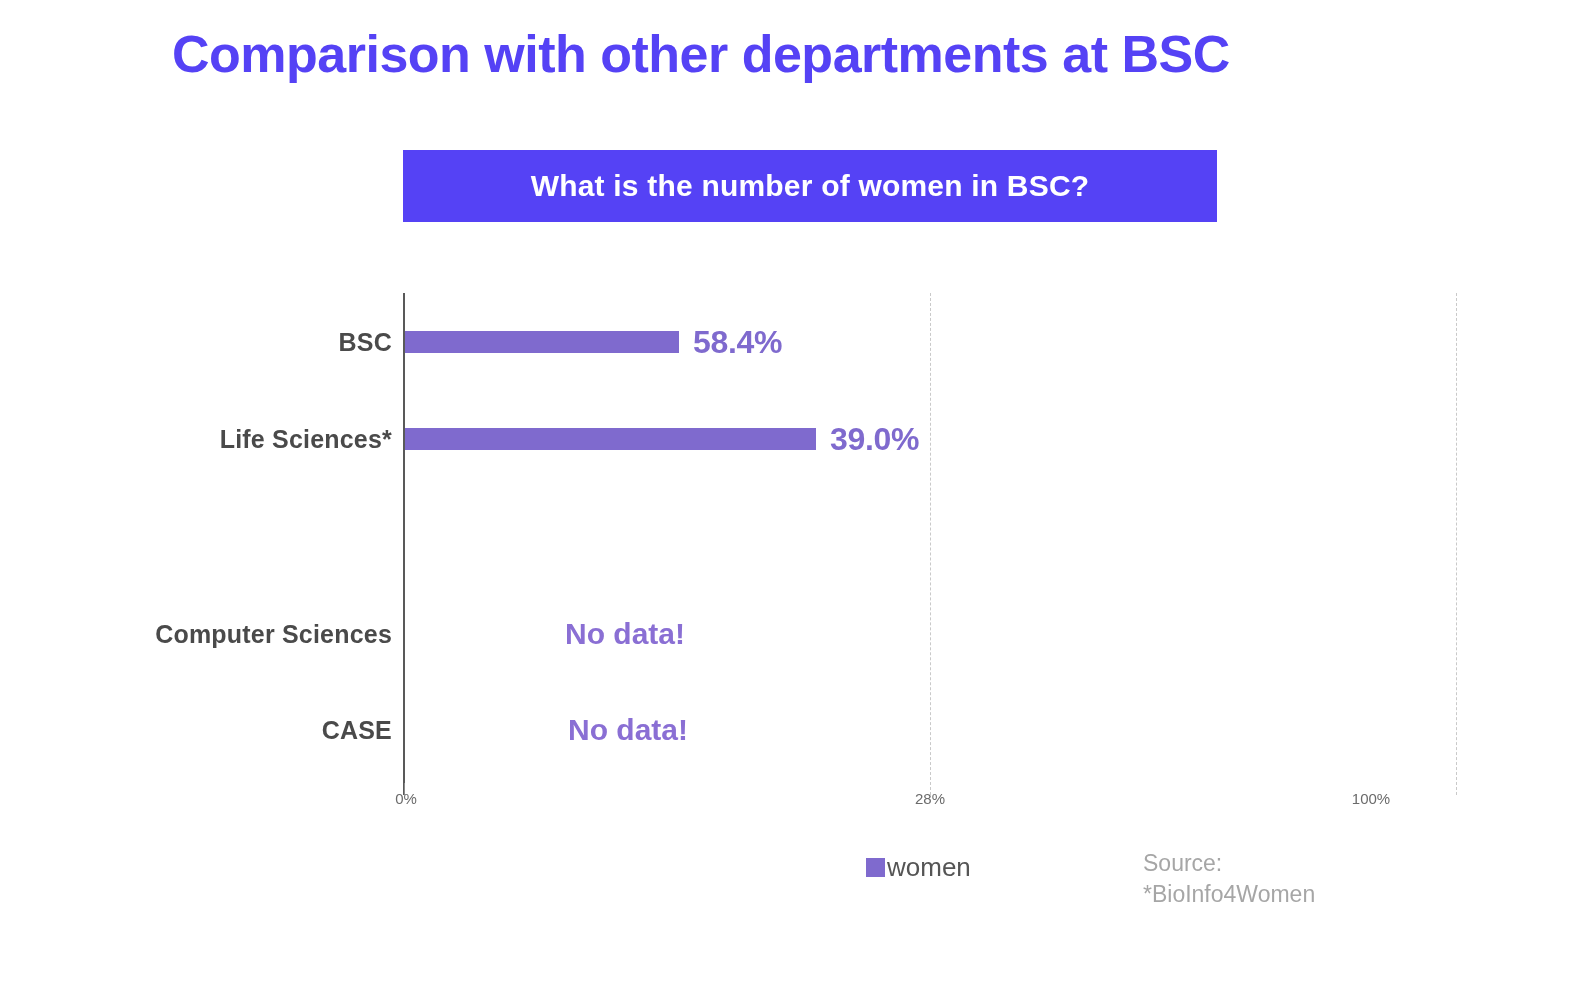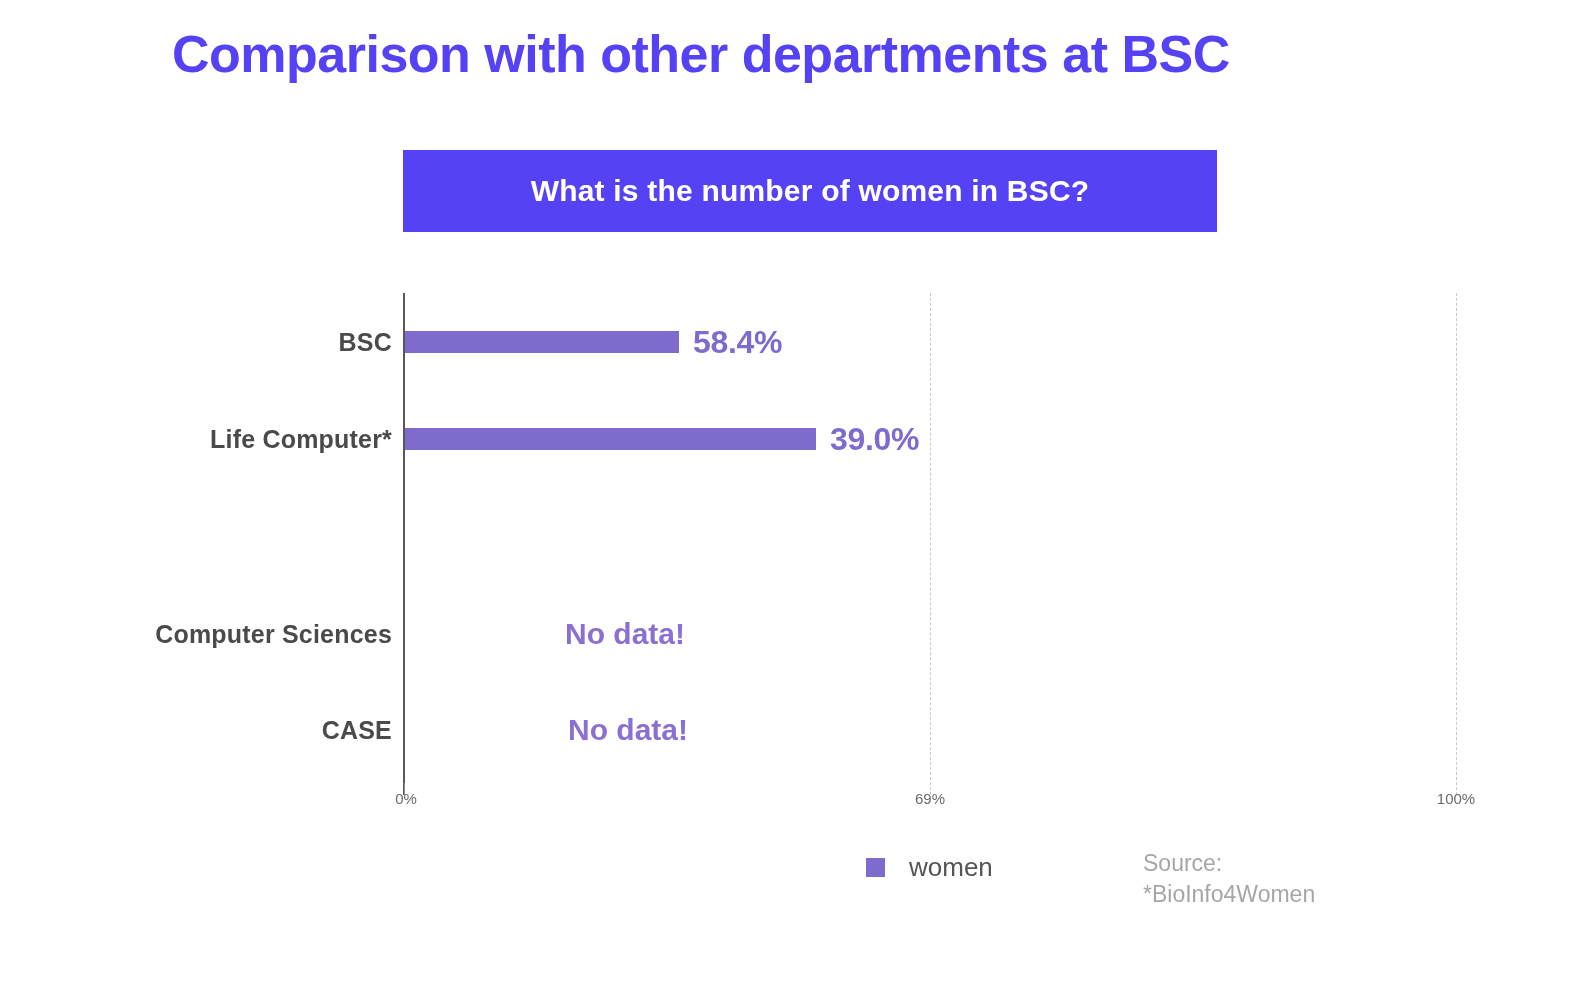--- a/index.html
+++ b/index.html
@@ -29,21 +29,21 @@
     line-height: 1.1;
     white-space: nowrap;
   }
 
   
   #question-banner {
     position: absolute;
     left: 403px;
     top: 150px;
     width: 814px;
-    height: 82px;
+    height: 72px;
     background: #5542f5;
     display: flex;
     align-items: center;
     justify-content: center;
   }
   #question-banner .banner-text {
     color: #ffffff;
     font-size: 30px;
     font-weight: bold;
     letter-spacing: 0.2px;
@@ -146,21 +146,21 @@
     border-left: 1.5px solid #8a8a8a;
   }
 
   
   #legend {
     position: absolute;
     left: 866px;
     top: 852px;
     display: flex;
     align-items: center;
-    gap: 24px;
+    gap: 2px;
   }
   #legend .swatch {
     width: 19px;
     height: 19px;
     background: #7f6ace;
     display: inline-block;
   }
   #legend .legend-label {
     font-size: 26px;
     color: #555555;
@@ -195,44 +195,44 @@
 
   <div class="cat-row" style="top:292px;">
     <span class="cat-label">BSC</span>
     <div class="bar-wrap">
       <div class="bar" style="width:274px;"></div>
       <span class="bar-value">58.4%</span>
     </div>
   </div>
 
   <div class="cat-row" style="top:389px;">
-    <span class="cat-label">Life Computer*</span>
+    <span class="cat-label">Life Sciences*</span>
     <div class="bar-wrap">
       <div class="bar" style="width:411px;"></div>
       <span class="bar-value">39.0%</span>
     </div>
   </div>
 
 
   <div class="cat-row" style="top:584px;">
     <span class="cat-label">Computer Sciences</span>
     <span class="nodata" style="left:565px;">No data!</span>
   </div>
 
   <div class="cat-row" style="top:680px;">
     <span class="cat-label">CASE</span>
     <span class="nodata" style="left:568px;">No data!</span>
   </div>
 
   <div class="xtick-mark" style="left:404px;"></div>
   <div class="xtick" style="left:406px;">0%</div>
 
-  <div class="xtick" style="left:930px;">69%</div>
-
-  <div class="xtick" style="left:1456px;">100%</div>
+  <div class="xtick" style="left:930px;">28%</div>
+
+  <div class="xtick" style="left:1371px;">100%</div>
 
   <div id="legend">
     <span class="swatch"></span>
     <span class="legend-label">women</span>
   </div>
 </div>
 
 <div id="source-note">
   <div>Source:</div>
   <div>*BioInfo4Women</div>

